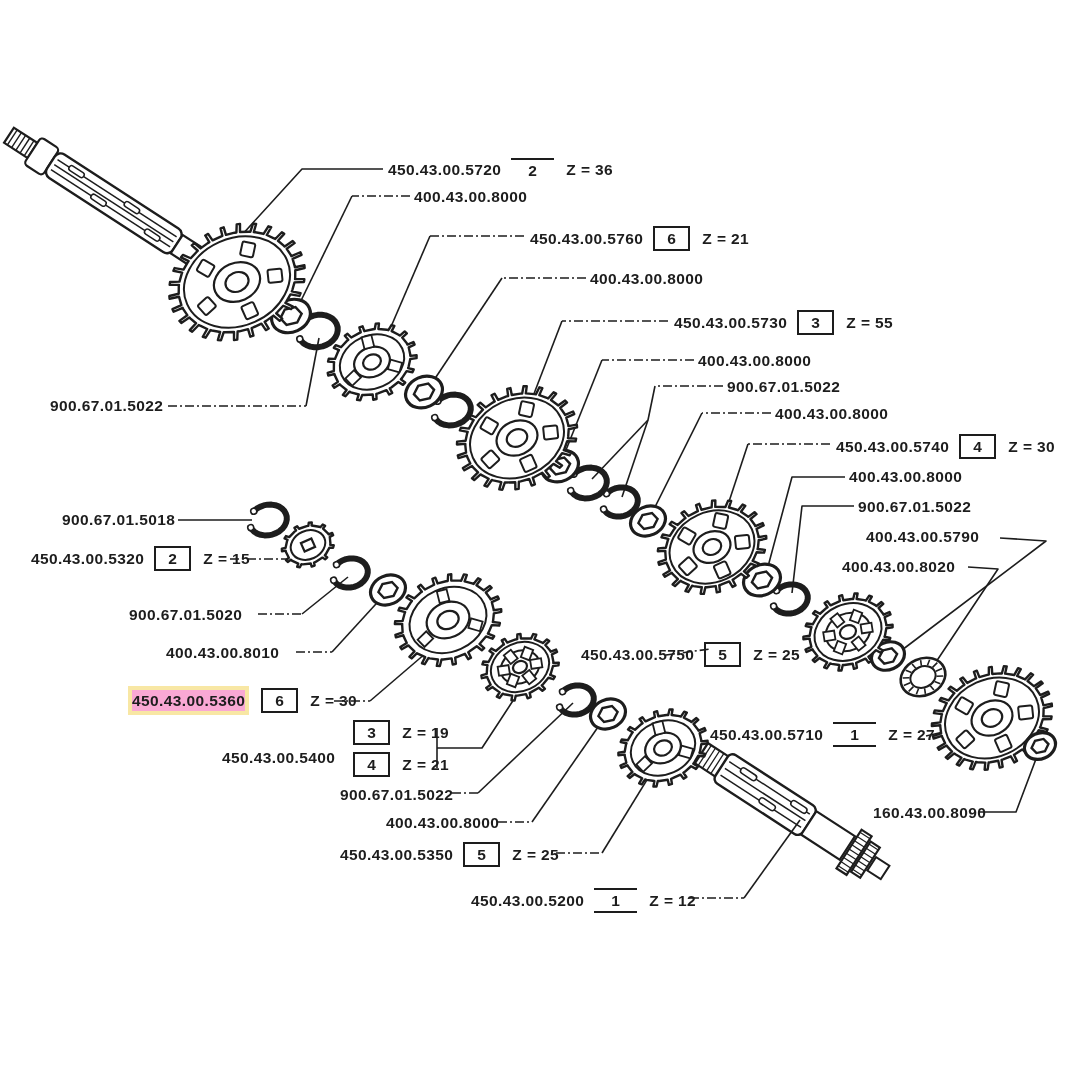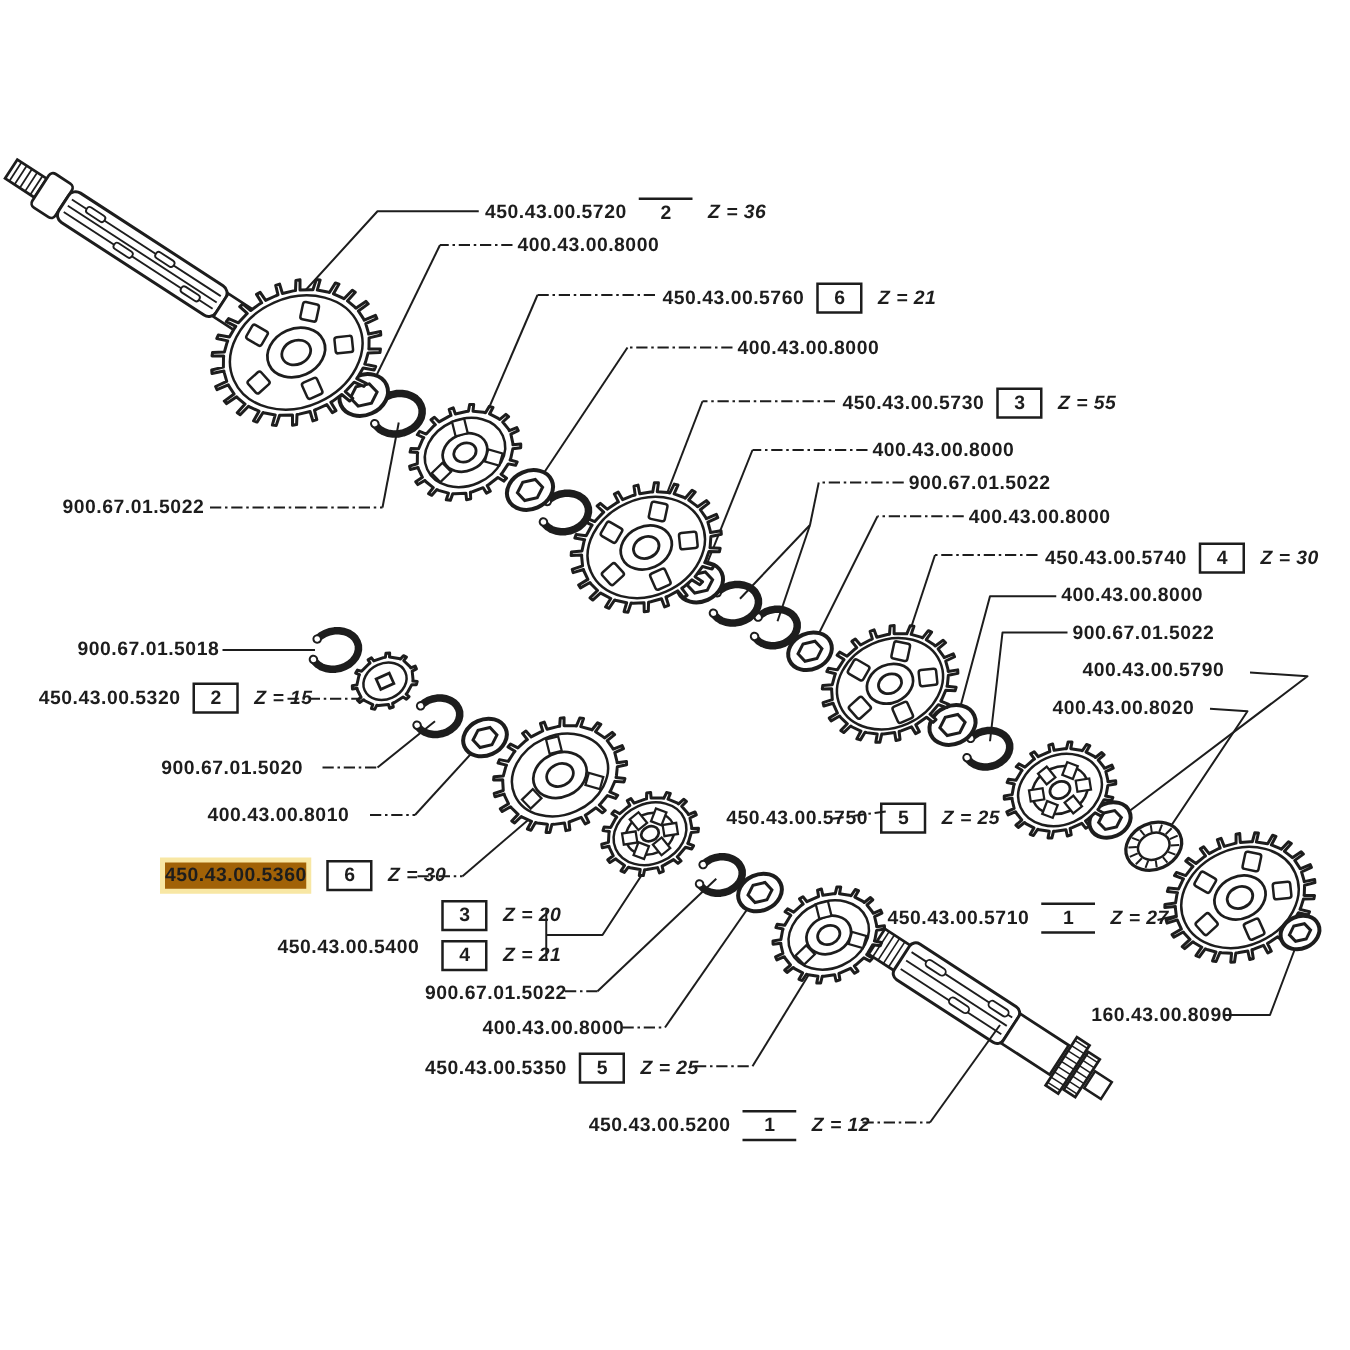--- a/index.html
+++ b/index.html
@@ -3,26 +3,26 @@
 <meta charset="utf-8">
 <style>
   html,body{margin:0;padding:0;background:#ffffff;}
   #stage{position:relative;width:1080px;height:1080px;background:#ffffff;overflow:hidden;
          font-family:"Liberation Sans",sans-serif;padding-left:32px;}
   #art{position:absolute;left:0;top:0;}
   .lbl{position:absolute;display:flex;align-items:center;gap:10px;
        font-weight:700;font-size:15.5px;line-height:21px;color:#1d1d1d;
        letter-spacing:.4px;white-space:nowrap;}
   .pn{display:inline-block;}
-  .pn.hl{background:#a16207;box-shadow:0 0 0 4px #f8e7a4;}
+  .pn.hl{background:#f9a8d4;box-shadow:0 0 0 4px #f8e7a4;}
   .qty{display:inline-block;min-width:23px;text-align:center;padding:0 5px;
        border:2px solid #1d1d1d;}
   .qty.ol{border:none;border-top:2px solid #1d1d1d;padding:0 10px;}
   .qty.ou{border:none;border-top:2px solid #1d1d1d;border-bottom:2px solid #1d1d1d;padding:0 10px;}
-  .z{margin-left:2px;font-style:italic;}
+  .z{margin-left:2px;}
   .rows{display:flex;flex-direction:column;gap:7px;}
   .row{display:flex;align-items:center;gap:10px;}
 </style>
 </head>
 <body>
 
 <div id="stage">
   <svg id="art" width="1080" height="1080" viewBox="0 0 1080 1080">
       <g transform="translate(118,206) rotate(33)">
         <rect x="-130" y="-9" width="28" height="18" fill="#fff" stroke="#1d1d1d" stroke-width="2.2"></rect>
@@ -390,21 +390,21 @@
   <div class="lbl" style="left:132px;top:688px">
     <span class="pn hl">450.43.00.5360</span>
     <span class="qty" style="margin-left:6px">6</span>
     <span class="z">Z = 30</span>
   </div>
   <div class="lbl" style="left:222px;top:720px">
     <span class="pn" style="margin-top:18px;margin-right:8px">450.43.00.5400</span>
     <span class="rows">
       <span class="row">
         <span class="qty">3</span>
-        <span class="z">Z = 20</span>
+        <span class="z">Z = 19</span>
       </span>
       <span class="row">
         <span class="qty">4</span>
         <span class="z">Z = 21</span>
       </span>
     </span>
   </div>
   <div class="lbl" style="left:340px;top:784px">
     <span class="pn">900.67.01.5022</span>
   </div>

